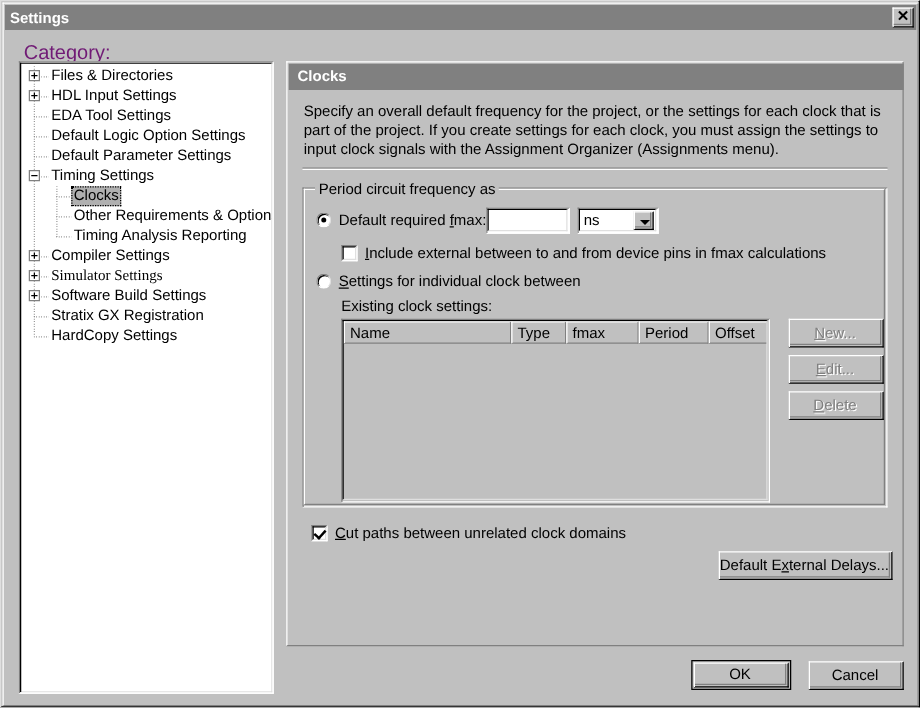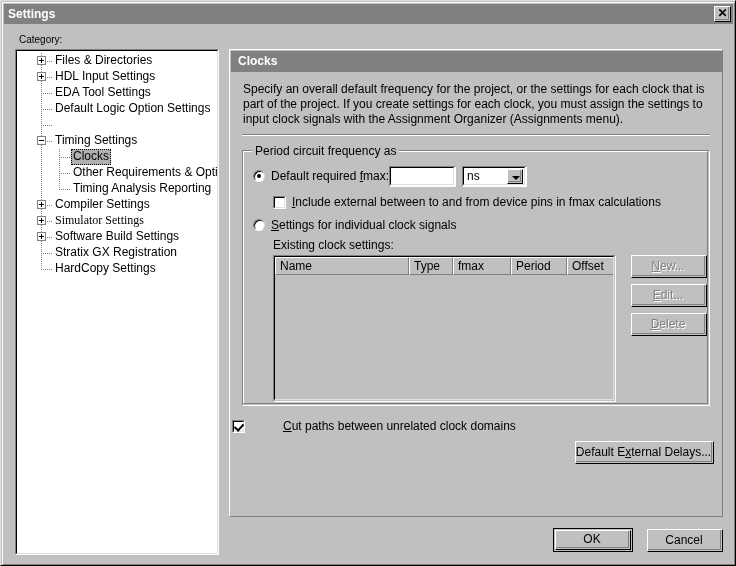--- a/index.html
+++ b/index.html
@@ -71,21 +71,21 @@
     width: 15px; height: 15px;
     line-height: 15px; text-align: center;
     font-family: "Liberation Sans", sans-serif;
     font-size: 12px; font-weight: bold;
     color: #000000;
   }
 
   
   .category-label {
     position: absolute; left: 18px; top: 33px;
-    font-size: 10px; color: #000000;
+    font-size: 16px; color: #701a75;
     white-space: nowrap;
   }
 
   
   .tree-panel {
     position: absolute; left: 14px; top: 48px;
     width: 204px; height: 506px;
     background: #ffffff;
     box-sizing: border-box;
     border-top: 1px solid #808080;
@@ -110,21 +110,20 @@
     width: 200px;
   }
   .tnode {
     position: relative;
     height: 16px;
     line-height: 16px;
     white-space: nowrap;
     font-size: 12px;
     color: #000000;
     cursor: default;
-    margin-left: 14px;
   }
   .tnode .tlabel {
     position: absolute;
     top: 0; height: 16px; line-height: 15px;
     padding: 0 2px;
   }
   
   .exp {
     position: absolute;
     width: 9px; height: 9px;
@@ -504,20 +503,21 @@
             <span class="tlabel" style="left: 22px;">EDA Tool Settings</span>
           </div>
           <div class="tnode" style="height: 16px;">
             <span class="vline" style="left: 10px; top: 0px; height: 16px;"></span>
             <span class="hline" style="top: 8px; left: 10px; width: 12px;"></span>
             <span class="tlabel" style="left: 22px;">Default Logic Option Settings</span>
           </div>
           <div class="tnode" style="height: 16px;">
             <span class="vline" style="left: 10px; top: 0px; height: 16px;"></span>
             <span class="hline" style="top: 8px; left: 10px; width: 12px;"></span>
+            <span class="tlabel" style="left: 22px;">Default Parameter Settings</span>
           </div>
           <div class="tnode" style="height: 16px;">
             <span class="vline" style="left: 10px; top: 0px; height: 16px;"></span>
             <span class="hline" style="top: 8px; left: 16px; width: 6px;"></span>
             <span class="exp" style="left: 6px;"></span>
             <span class="tlabel" style="left: 22px;">Timing Settings</span>
           </div>
           <div class="tnode" style="height: 16px;">
             <span class="vline" style="left: 10px; top: 0px; height: 16px;"></span>
             <span class="hline" style="top: 8px; left: 28px; width: 12px;"></span>
@@ -595,21 +595,21 @@
         </div>
       </div>
 
       <div class="check-row" style="left:30px; top:44px;">
         <span class="checkbox"></span>
         <span><span class="acc">I</span><span>nclude external between to and from device pins in fmax calculations</span></span>
       </div>
 
       <div class="radio-row" style="left:10px; top:67px;">
         <span class="radio"></span>
-        <span><span class="acc">S</span><span>ettings for individual clock signals</span></span>
+        <span><span class="acc">S</span><span>ettings for individual clock between</span></span>
       </div>
 
       <div style="position:absolute; left:30px; top:87px; font-size:12px; color:#000;">Existing clock settings:</div>
 
       <div class="listview" style="left:30px; top:104px; width:343px; height:147px;">
         <div class="listview-in">
           <div class="lv-header" id="lv-header">
               <div class="lv-col" style="width: 134px;">Name</div>
               <div class="lv-col" style="width: 44px;">Type</div>
               <div class="lv-col" style="width: 58px;">fmax</div>
@@ -634,21 +634,21 @@
           </div>
           <div class="btn disabled" style="left: 388px; top: 162px; width: 76px; height: 23px;">
             <span class="btn-label">
               <span class="acc">D</span>
               <span>elete</span>
             </span>
           </div>
         </div>
     </div>
 
-    <div class="check-row" style="left:2px; top:369px;gap:32px;">
+    <div class="check-row" style="left:19px; top:369px;">
       <span class="checkbox checked"></span>
       <span><span class="acc">C</span><span>ut paths between unrelated clock domains</span></span>
     </div>
 
     <div class="btn" style="left:345px; top:391px; width:139px; height:23px;text-align:right;">
       <span class="btn-label">
           <span>Default E</span>
           <span class="acc">x</span>
           <span>ternal Delays...</span>
         </span>

